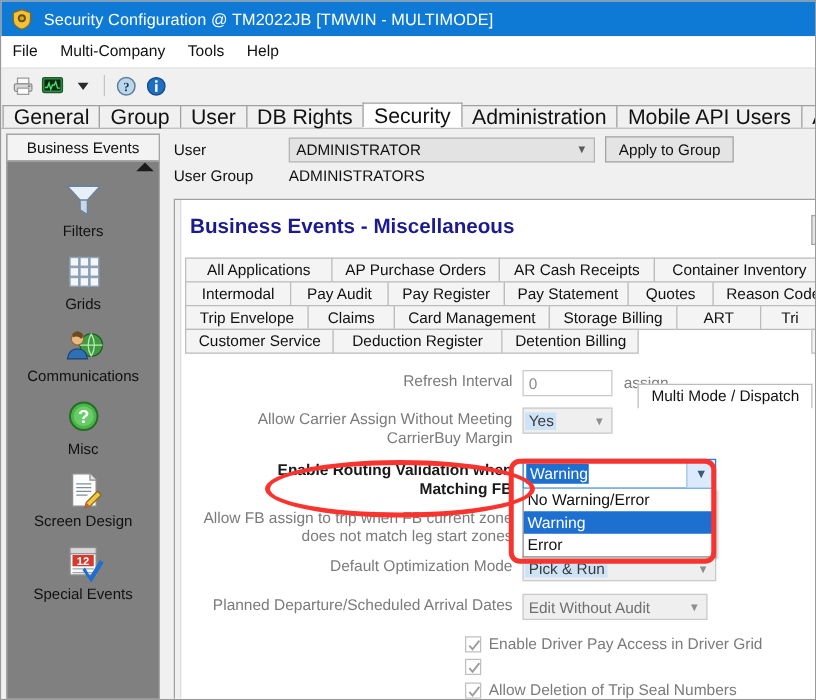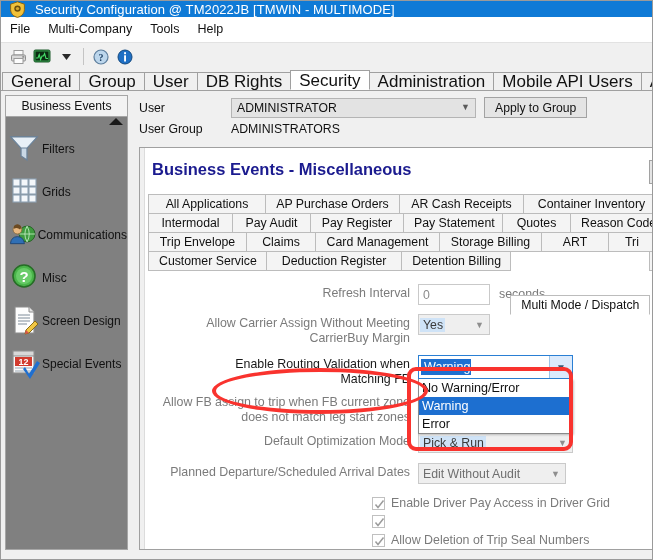--- a/index.html
+++ b/index.html
@@ -15,21 +15,21 @@
   #app{
     position:absolute;inset:0;
     border:1px solid #9a9a9a;
     box-sizing:border-box;
     background:#f0f0f0;
     overflow:hidden;
   }
 
   
   .titlebar{
-    height:16px;background:#0f7ad6;
+    height:28px;background:#0f7ad6;
     display:flex;align-items:center;
     padding-left:8px;
     color:#fff;
   }
   .badge-icon{width:17px;height:17px;flex:0 0 auto;margin-right:9px;display:block;}
   .titletext{font-size:13px;letter-spacing:.1px;white-space:nowrap;}
 
   
   .menubar{
     height:24px;background:#ffffff;
@@ -98,21 +98,21 @@
   }
   .sb-scrollup{height:14px;position:relative;flex:0 0 auto;}
   .sb-arrow{
     position:absolute;right:4px;top:1px;
     width:0;height:0;
     border-left:7px solid transparent;border-right:7px solid transparent;
     border-bottom:7px solid #1a1a1a;
   }
   .sb-items{flex:1 1 auto;overflow:hidden;}
   .sb-item{
-    display:flex;flex-direction:row;align-items:center;
+    display:flex;flex-direction:column;align-items:center;
     margin-bottom:9px;
   }
   .sb-icon{width:36px;height:34px;display:block;}
   .sb-label{font-size:12px;color:#111;margin-top:2px;text-align:center;line-height:13px;}
 
   
   .content{
     flex:1 1 auto;background:#f0f0f0;
     padding:6px 0 0 8px;
     box-sizing:border-box;
@@ -174,21 +174,21 @@
   }
 
   
   .form{padding:14px 0 0 0;position:relative;}
   .frow{display:flex;align-items:flex-start;margin-bottom:9px;}
   .flabel{
     width:278px;flex:0 0 278px;text-align:right;
     font-size:12.4px;color:#7b7b7b;line-height:15px;padding-top:2px;
     padding-right:8px;box-sizing:border-box;
   }
-  .flabel.dark{color:#1a1a1a;font-weight:normal;}
+  .flabel.dark{color:#1a1a1a;font-weight:bold;}
   .fctl{position:relative;}
   .txtbox{
     width:72px;height:21px;background:#ffffff;border:1px solid #c9c9c9;
     font-size:12.3px;color:#8b8b8b;padding-left:4px;line-height:20px;box-sizing:border-box;
   }
   .unit{font-size:12.4px;color:#7b7b7b;margin-left:9px;line-height:21px;}
   .selbox{
     width:72px;height:21px;background:#efefef;border:1px solid #cacaca;
     display:flex;align-items:center;justify-content:space-between;
     font-size:12.3px;box-sizing:border-box;
@@ -455,21 +455,21 @@
           </div>
 
         </div>
 
         <div class="form">
 
           <div class="frow">
             <span class="flabel">Refresh Interval</span>
             <div class="fctl" style="display:flex">
               <div class="txtbox">0</div>
-              <span class="unit">seconds</span>
+              <span class="unit">assign</span>
             </div>
           </div>
 
           <div class="frow">
             <span class="flabel">
               <span>Allow Carrier Assign Without Meeting</span><br>
               <span>CarrierBuy Margin</span>
             </span>
             <div class="selbox">
               <span class="seltext">Yes</span>

